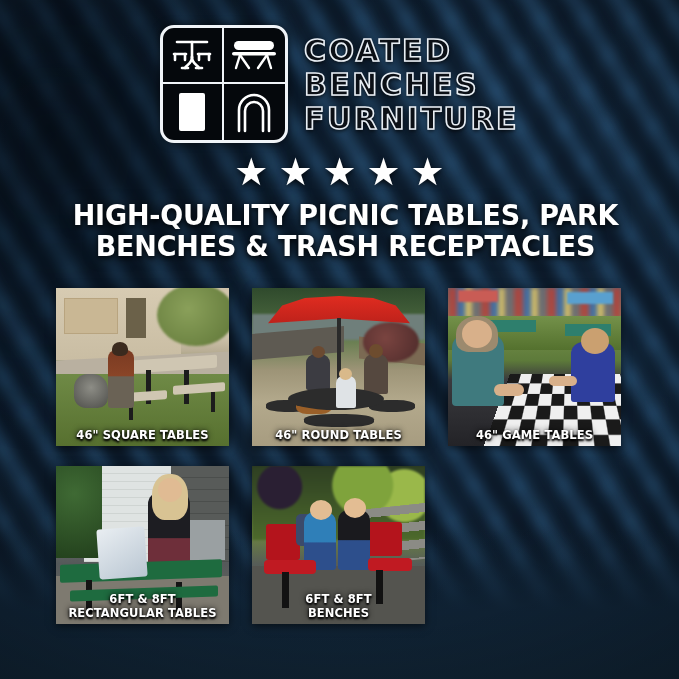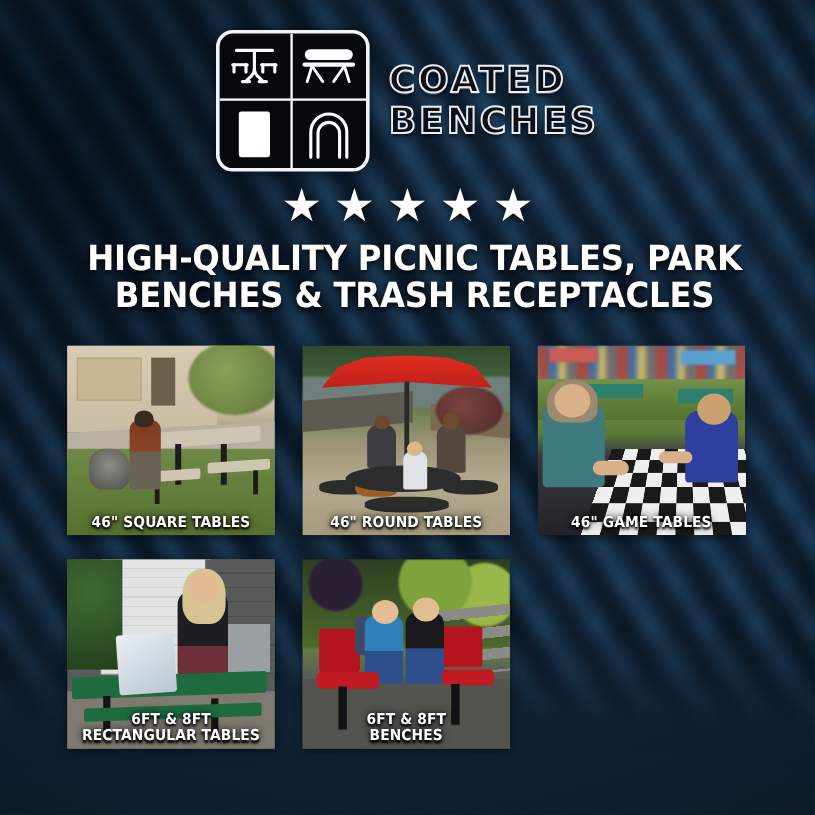--- a/index.html
+++ b/index.html
@@ -264,20 +264,21 @@
               <path d="M7 41 L7 20 A15 15 0 0 1 37 20 L37 41"></path>
               <path d="M13 41 L13 21 A9 9 0 0 1 31 21 L31 41"></path>
             </g>
           </svg>
         </div>
       </div>
 
       <div class="wordmark">
         <div class="wm-line">COATED</div>
         <div class="wm-line">BENCHES</div>
+        <div class="wm-line">FURNITURE</div>
       </div>
     </div>
 
     <div class="stars">
       <span class="star">★</span>
       <span class="star">★</span>
       <span class="star">★</span>
       <span class="star">★</span>
       <span class="star">★</span>
     </div>

